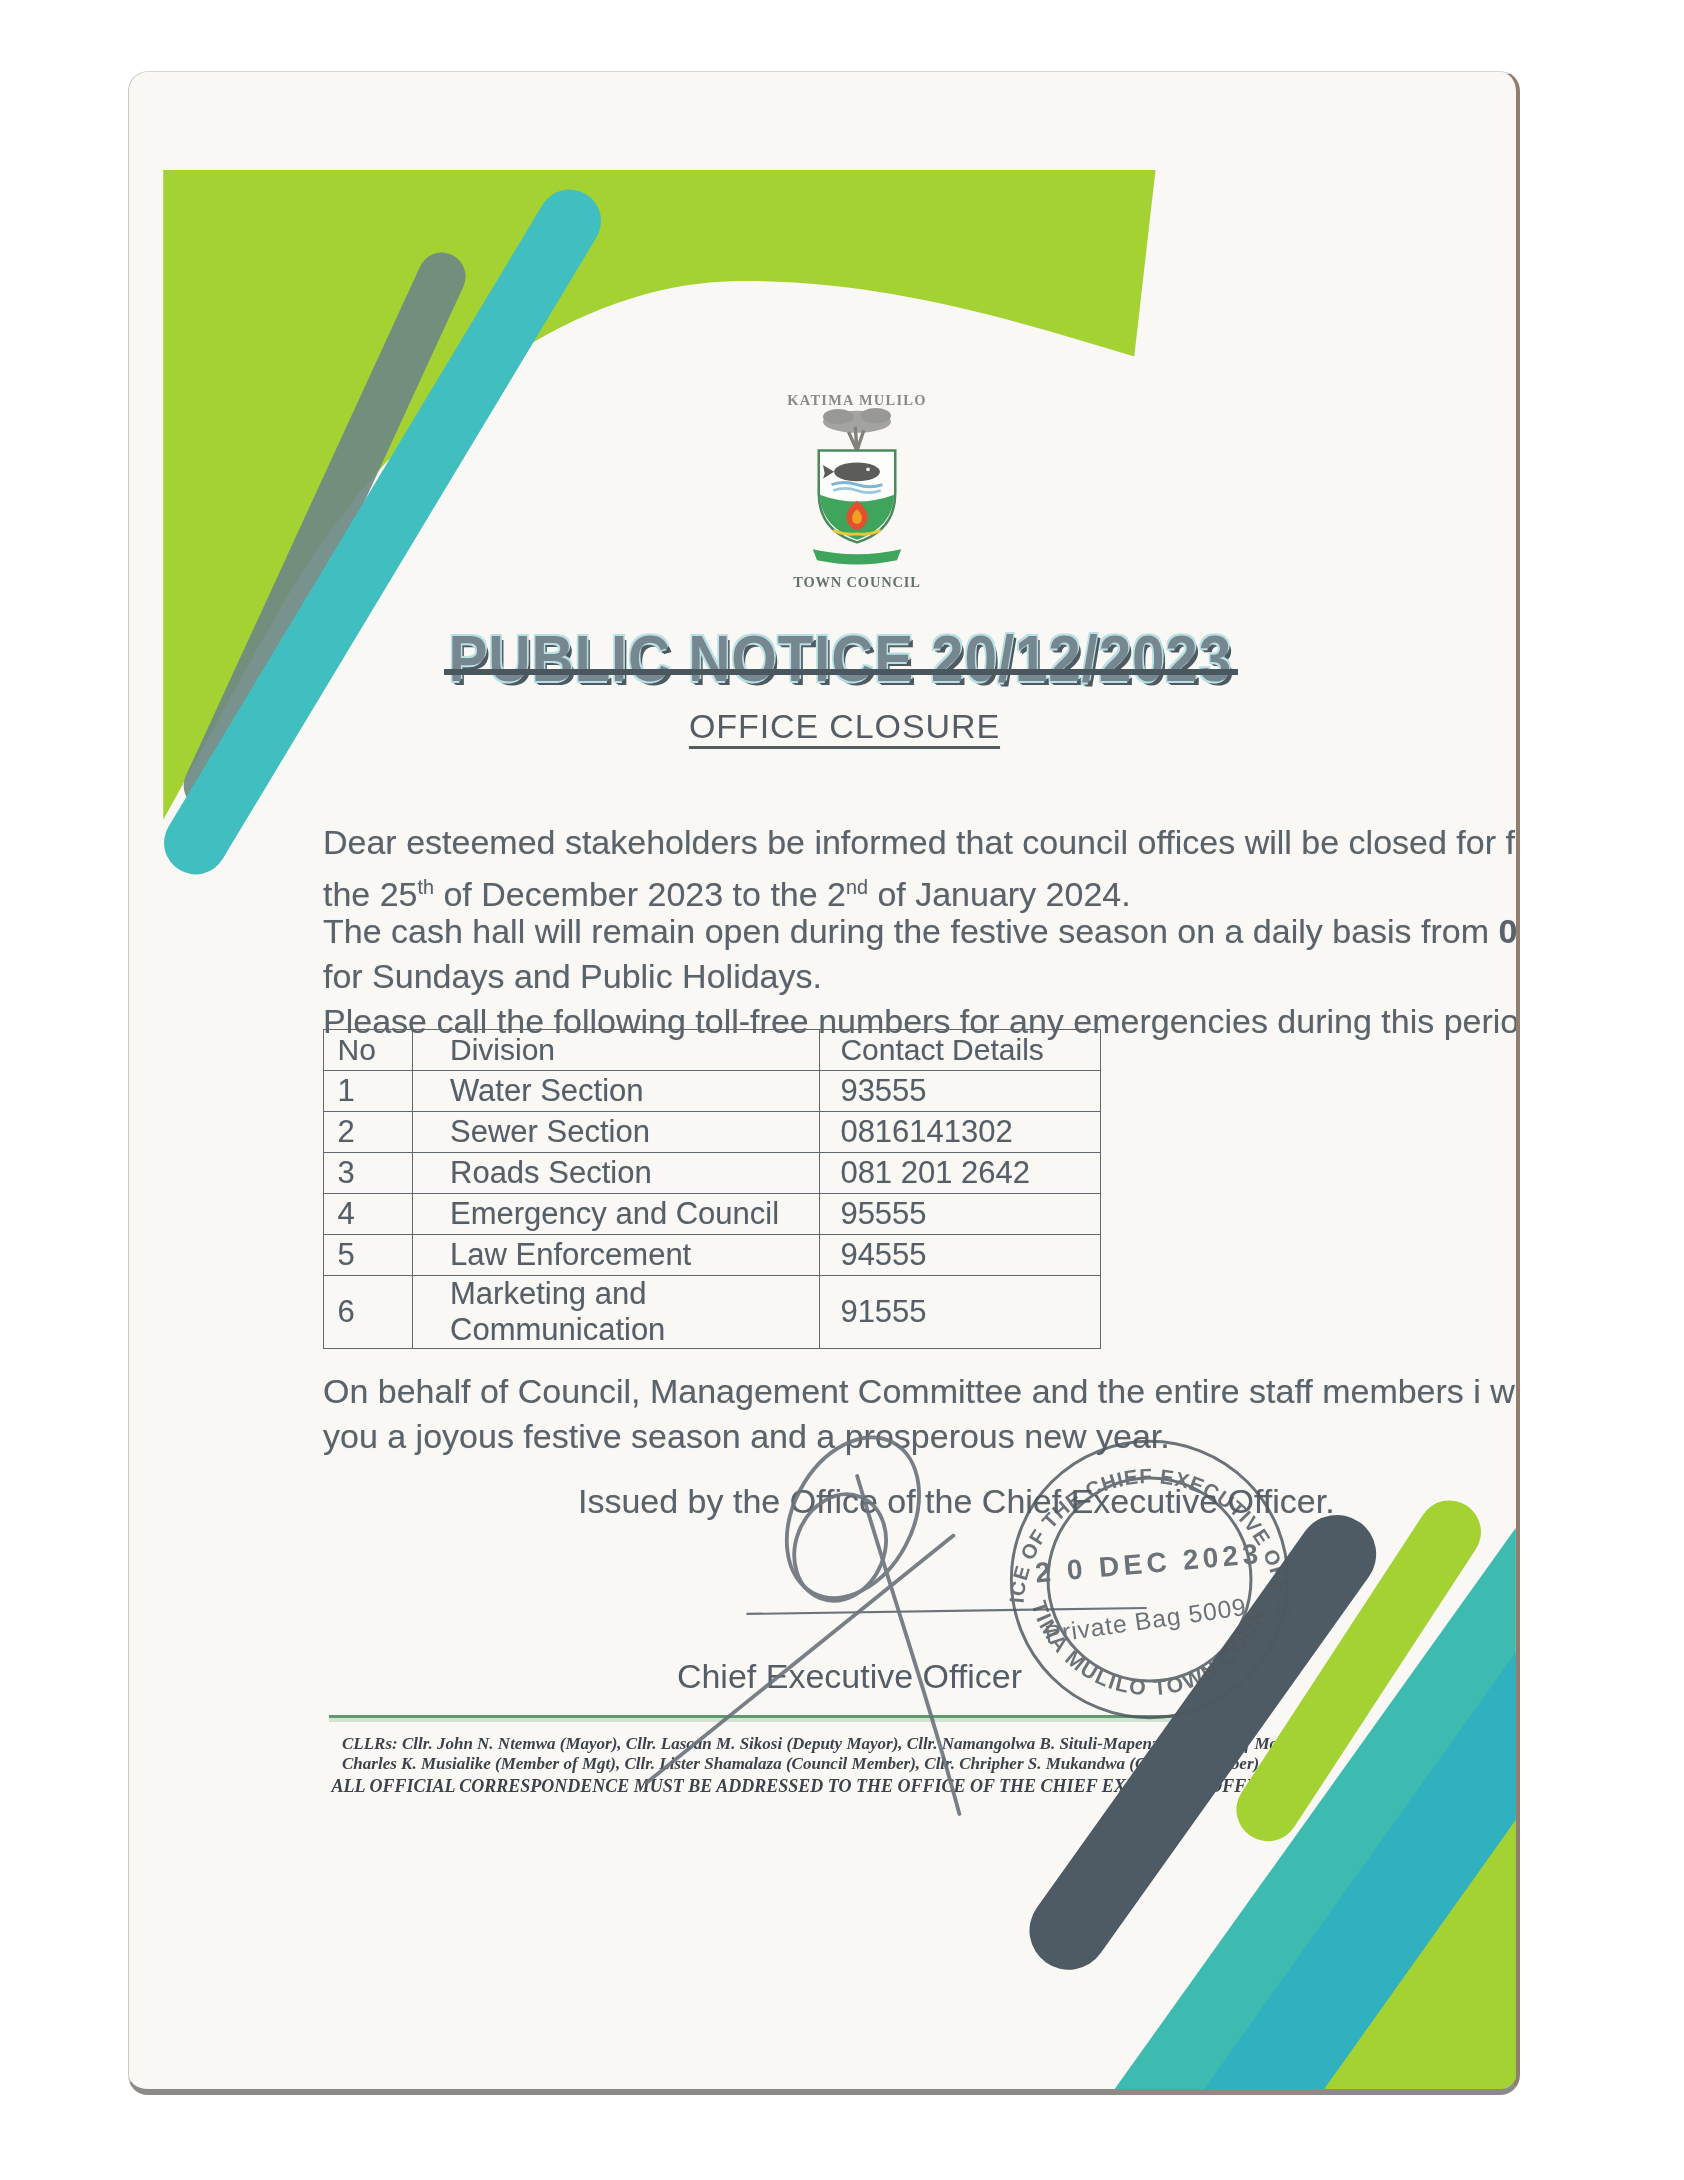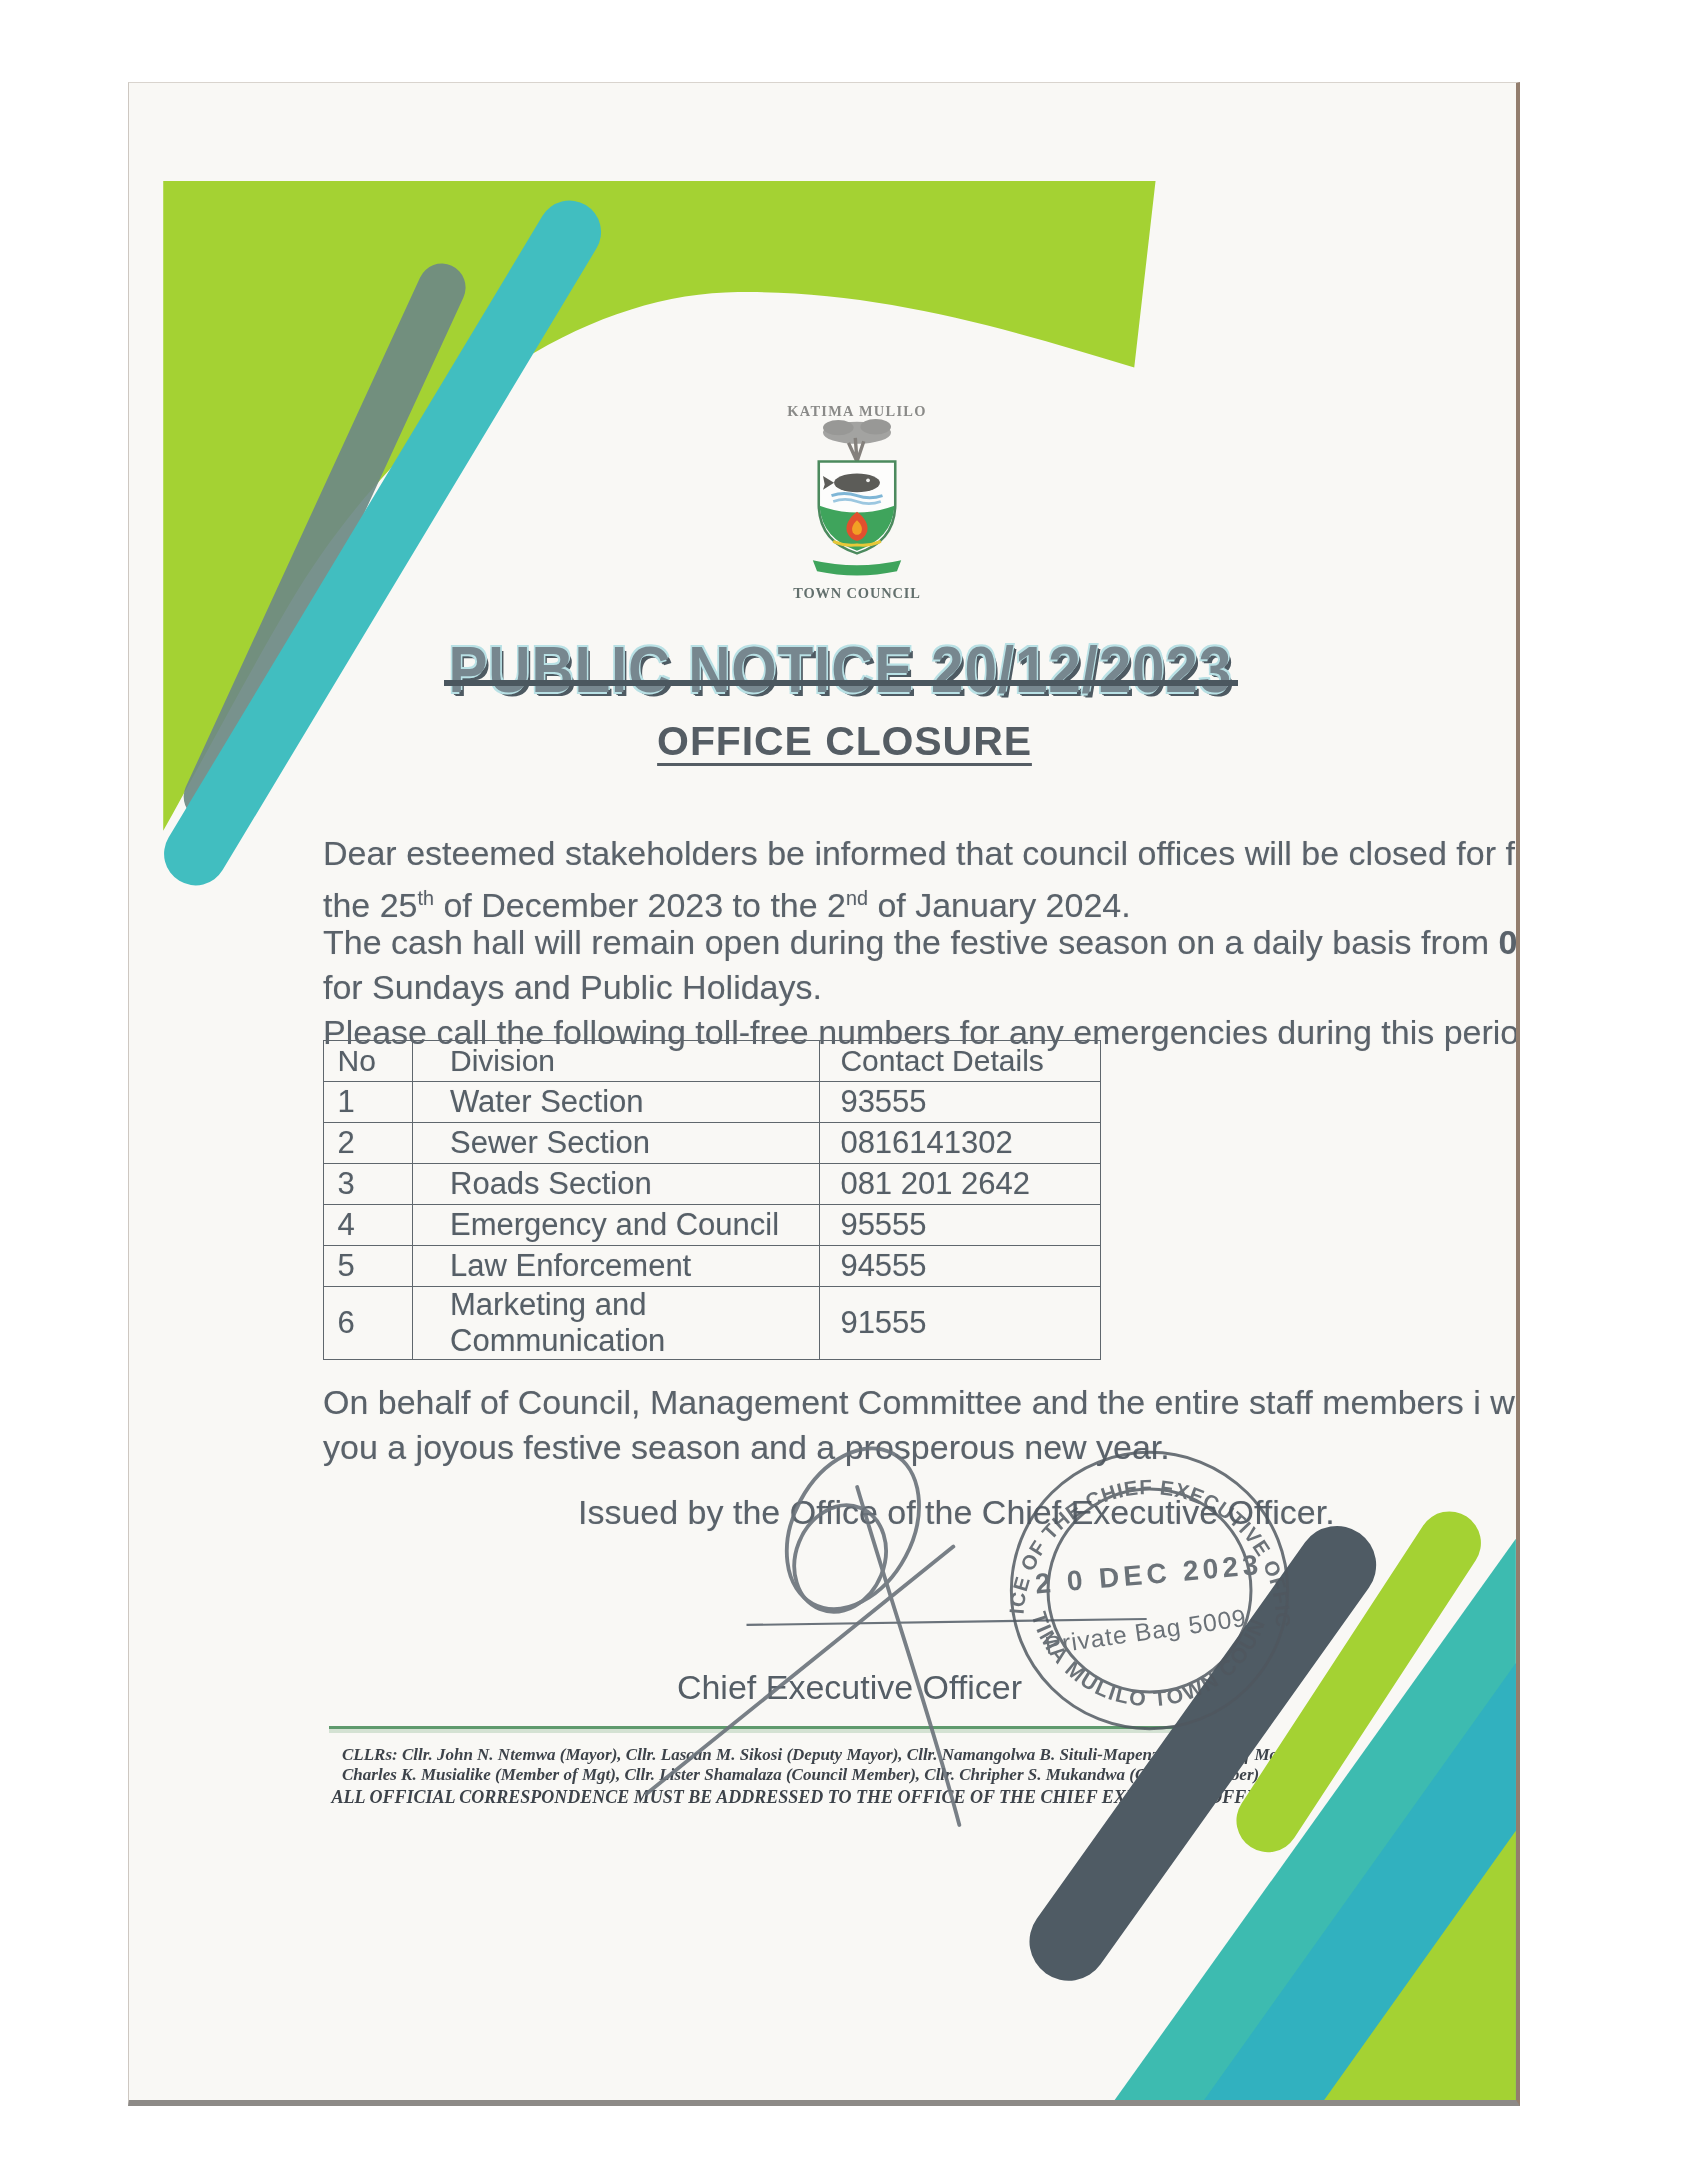--- a/index.html
+++ b/index.html
@@ -1,36 +1,36 @@
 <!DOCTYPE html>
 <html style="font-size:13.6px"><head>
 <meta charset="utf-8">
 <style>
   html,body{margin:0;padding:0;background:#ffffff;}
   .stage{position:relative;width:1685px;height:2181px;background:#ffffff;overflow:hidden;
          font-family:"Liberation Sans",sans-serif;color:#5a626a;}
-  .paper{position:absolute;left:128px;top:82px;width:1387px;height:2017px;background:#f9f8f5;
+  .paper{position:absolute;left:128px;top:71px;width:1387px;height:2017px;background:#f9f8f5;
          border-left:1.7px solid #cdc7c1;border-top:1.7px solid #d9d4ce;
-         border-right:4.3px solid #937e6e;border-bottom:6.8px solid #8d8a87;overflow:hidden;}
+         border-right:4.3px solid #937e6e;border-bottom:6.8px solid #8d8a87;overflow:hidden;border-radius:20px;}
   svg{display:block;}
   .abs{position:absolute;}
   .deco{position:absolute;left:0;top:0;width:1387px;height:2017px;pointer-events:none;}
   .deco-top{z-index:1;}
   .deco-bottom{z-index:4;}
 
   .logo-wrap{left:643px;top:317px;width:170px;height:209px;z-index:2;}
 
   .title-row{left:34px;top:521px;width:1354px;text-align:center;z-index:2;margin-top:28px;}
   .title-text{display:inline-block;font-size:65px;font-weight:bold;letter-spacing:0.9px;
       color:#77878f;transform:scaleX(.9);white-space:nowrap;
       text-shadow:-1.7px -1.7px 0 #b9e1e5,1.7px -1.7px 0 #b9e1e5,-1.7px 1.7px 0 #b9e1e5,
                   3.4px 4.3px 0 #4e5a62,1.7px 2.6px 0 #5c6a72;}
   .title-underline{left:315px;top:597px;width:794px;height:6px;background:#4b575f;z-index:2;}
 
-  .subtitle{left:34px;top:635px;width:1363px;text-align:center;font-size:41px;font-weight:bold;
+  .subtitle{left:34px;top:635px;width:1363px;text-align:center;font-size:34px;font-weight:normal;
       letter-spacing:0.9px;color:#555d64;z-index:2;}
   .subtitle span{text-decoration:underline;text-decoration-thickness:3.4px;text-underline-offset:7.7px;}
 
   .body-par{left:194px;font-size:34px;line-height:45px;color:#5a626a;white-space:nowrap;z-index:2;
       text-shadow:0 0 0.9px rgba(90,98,106,.35);}
   .body-par sup{font-size:.58em;}
   .p1{top:714px;} .p2{top:803px;} .p3{top:893px;}
   .closing{top:1263px;} 
   .issued{left:449px;top:1373px;z-index:2;}
 

